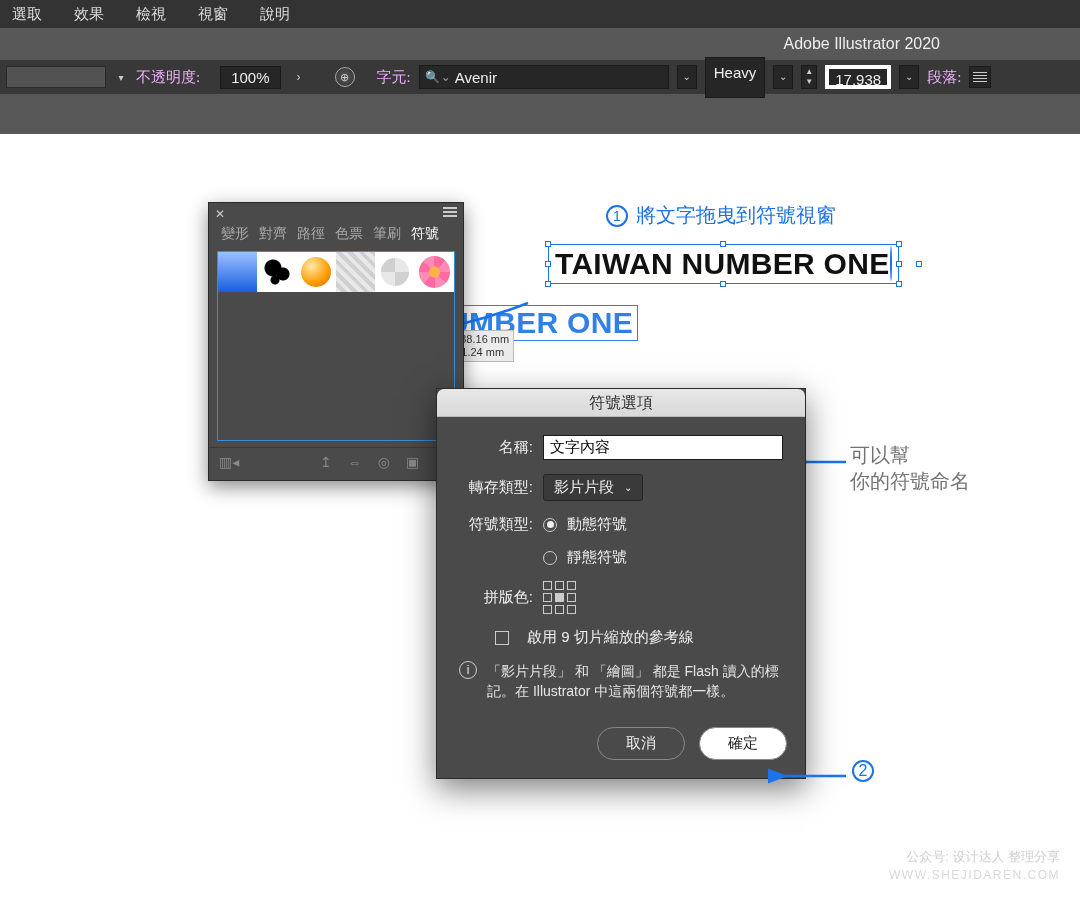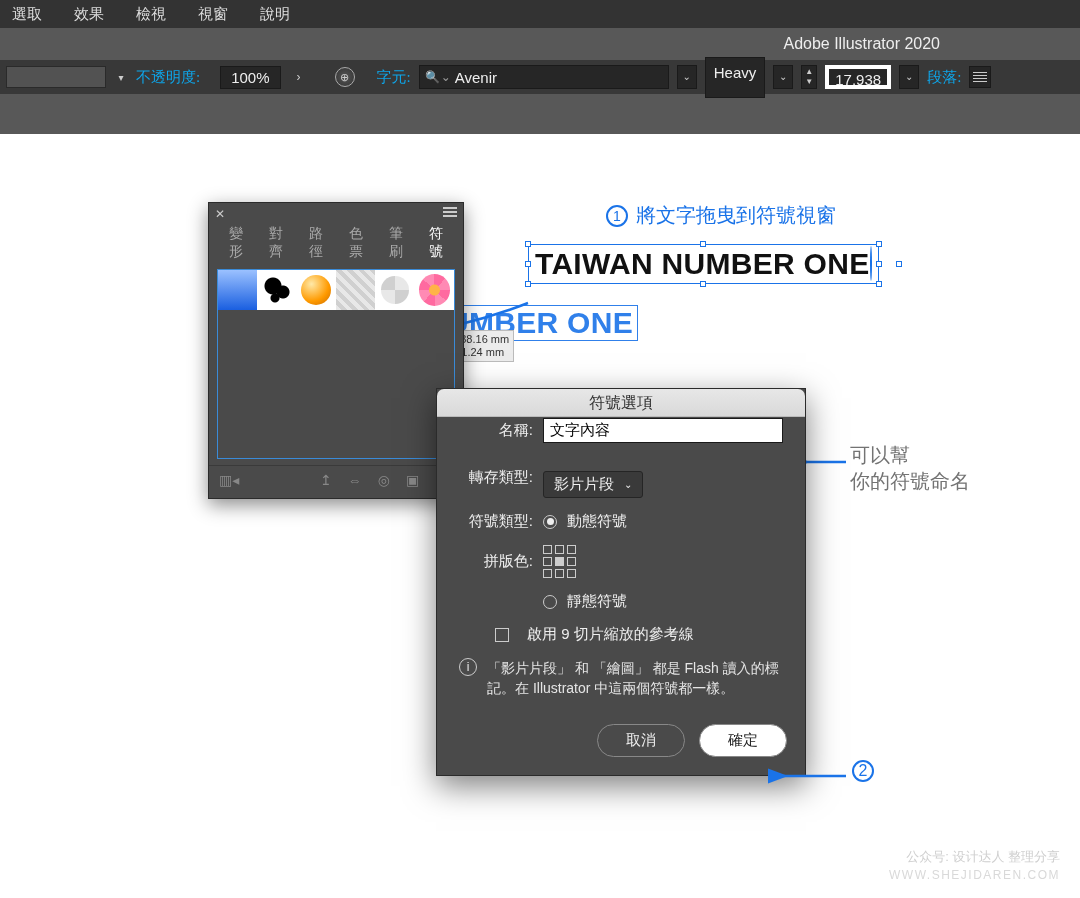--- a/index.html
+++ b/index.html
@@ -9,21 +9,21 @@
   .menubar { background: #333; color: #ddd; display: flex; padding: 4px 10px; gap: 28px; font-size: 15px; height: 28px; align-items: center; }
   .menubar span { padding: 2px 2px; }
 
   
   .titlebar { background: #585858; color: #eee; display: flex; align-items: center; justify-content: flex-end; height: 32px; padding: 0 140px 0 12px; font-size: 16px; }
 
   
   .ctrlbar { background: #383838; display: flex; align-items: center; height: 34px; gap: 8px; padding: 0 6px; color: #eee; font-size: 15px; }
   .swatch { width: 100px; height: 22px; background: #525252; border: 1px solid #2a2a2a; }
   .swatch-caret { width: 14px; height: 22px; display: flex; align-items: center; justify-content: center; color: #ccc; font-size: 10px; }
-  .ctrl-label { color: #0ea5e9; font-family: Liberation Serif, serif; }
+  .ctrl-label { color: #f0abfc; font-family: Liberation Serif, serif; }
   .opacity-val { background: #262626; padding: 2px 10px; border: 1px solid #1a1a1a; min-width: 54px; margin-left: 12px; }
   .caret-btn { width: 20px; text-align: center; color: #ccc; font-size: 12px; }
   .globe { width: 20px; height: 20px; border-radius: 50%; border: 1px solid #aaa; display: flex; align-items: center; justify-content: center; font-size: 11px; color: #ccc; background: radial-gradient(#555,#333); }
   .fontbox { display:flex; align-items:center; background: #262626; border: 1px solid #1a1a1a; height: 24px; width: 250px; padding: 0 6px; gap: 4px;}
   .fontbox .search { color:#999; font-size: 12px;}
   .dropbtn { width: 20px; text-align:center; background:#262626; border:1px solid #1a1a1a; height:24px; line-height:22px; font-size:10px; color:#ccc;}
   .weightbox { background:#262626; border:1px solid #1a1a1a; height:41px; padding:4px 8px; line-height:22px; min-width:60px;}
   .numbox { background:#262626; border:4px solid #ffffff; height:24px; padding:0 6px; line-height:22px; min-width:64px;}
   .stepper { display:flex; flex-direction:column; font-size:8px; color:#ccc; line-height:10px; background:#262626; border:1px solid #1a1a1a; width:16px; height:24px; justify-content:center; align-items:center;}
   .para-ic { width:22px; height:22px; background:#262626; border:1px solid #1a1a1a; display:flex; flex-direction:column; justify-content:center; gap:2px; padding:3px;}
@@ -31,37 +31,37 @@
 
   
   .belowbar { background: #585858; height: 40px; }
 
   
   .panel { position: absolute; left: 208px; top: 202px; width: 256px; background: #4a4a4a; border: 1px solid #2b2b2b; box-shadow: 0 6px 18px rgba(0,0,0,.45); }
   .panel-cross { position:absolute; left:6px; top:4px; color:#ccc; font-size:12px; }
   .panel-menu { position:absolute; right:6px; top:4px; display:flex; flex-direction:column; gap:2px;}
   .panel-menu div{width:14px;height:2px;background:#ccc;}
   .panel-tabs { display:flex; gap:2px; padding: 20px 8px 6px; color:#aaa; font-size:14px; }
-  .panel-tabs span{ padding:2px 4px;margin-left:8px;}
+  .panel-tabs span{ padding:2px 4px;}
   .panel-tabs .active{ color:#fff;}
   .swatches-frame{ margin:0 8px 6px; border:1px solid #3a8bd8; background:#4a4a4a; height:190px; position:relative;}
   .swatches-row{ display:flex; padding:0;}
   .sym{ width:40px; height:40px; background:#fff; position:relative; }
   .sym.grad{background:linear-gradient(#9bc1ff,#1a5fe0);}
   .sym.blot{background:radial-gradient(circle at 40% 40%,#000 8px,transparent 9px),radial-gradient(circle at 65% 55%,#000 6px,transparent 7px),radial-gradient(circle at 45% 70%,#000 4px,transparent 5px)#fff;}
   .sym.orb{display:flex;align-items:center;justify-content:center;}
   .sym.orb::after{content:"";width:30px;height:30px;border-radius:50%;background:radial-gradient(circle at 35% 30%,#ffe9a8,#ff9a00 60%,#c96a00);} 
   .sym.cube{background:repeating-linear-gradient(45deg,#e8e8e8 0 4px,#d0d0d0 4px 8px);}
   .sym.ribbon::after{content:"";position:absolute;inset:6px;background:conic-gradient(#e8e8e8 0 25%,#d0d0d0 0 50%,#e8e8e8 0 75%,#d0d0d0 0 100%);border-radius:50%;}
   .sym.flower::after{content:"";position:absolute;inset:4px;border-radius:50%;background:radial-gradient(circle,#ffb347 0 5px,transparent 6px),conic-gradient(#ff6aa0 0 12%,#ff8ab4 0 25%,#ff6aa0 0 37%,#ff8ab4 0 50%,#ff6aa0 0 62%,#ff8ab4 0 75%,#ff6aa0 0 87%,#ff8ab4 0 100%);}
   .panel-footer{display:flex; gap:18px; padding:6px 10px 10px; color:#888; font-size:14px; align-items:center;justify-content:space-between;border-top:1px solid #3a3a3a;}
   .panel-footer .left, .panel-footer .right{display:flex;gap:16px;}
 
   
-  .seltext { position:absolute; left:528px; top:244px; border:1px solid #1a73e8; padding:2px 6px; font-weight:800; font-size:30px; letter-spacing:0.3px; color:#111; }
+  .seltext { position:absolute; left:548px; top:244px; border:1px solid #1a73e8; padding:2px 6px; font-weight:800; font-size:30px; letter-spacing:0.3px; color:#111; }
   .seltext .h{position:absolute;width:6px;height:6px;background:#fff;border:1px solid #1a73e8;}
   .seltext .tl{left:-4px;top:-4px;} .seltext .tr{right:-4px;top:-4px;}
   .seltext .bl{left:-4px;bottom:-4px;} .seltext .br{right:-4px;bottom:-4px;}
   .seltext .tm{left:50%;top:-4px;transform:translateX(-50%);} 
   .seltext .bm{left:50%;bottom:-4px;transform:translateX(-50%);} 
   .seltext .ml{left:-4px;top:50%;transform:translateY(-50%);} 
   .seltext .mr{right:-4px;top:50%;transform:translateY(-50%);} 
   .seltext .ext{right:-24px;top:50%;transform:translateY(-50%);background:#fff;border:1px solid #1a73e8;}
   .seltext .rot{right:-48px;top:50%;width:8px;height:8px;border:1px solid #1a73e8;border-radius:50%;transform:translateY(-50%);} 
 
@@ -73,25 +73,25 @@
   .callout1{position:absolute;left:606px;top:202px;color:#1a73e8;font-size:20px;display:flex;align-items:center;gap:8px;}
   .badge{display:inline-flex;width:22px;height:22px;border:2px solid #1a73e8;border-radius:50%;align-items:center;justify-content:center;font-size:14px;}
   .callout2{position:absolute;left:850px;top:442px;color:#737373;font-size:20px;line-height:26px;}
   .arrow2{position:absolute;left:786px;top:454px;}
   .arrow3{position:absolute;left:764px;top:768px;}
   .badge2{position:absolute;left:852px;top:760px;}
 
   
   .dialog{position:absolute;left:436px;top:388px;width:370px;background:#4a4a4a;color:#eee;border:1px solid #2b2b2b;box-shadow:0 10px 30px rgba(0,0,0,.5);}
   .dialog-title{background:linear-gradient(#e7e7e7,#d9d9d9);color:#333;text-align:center;font-size:16px;height:28px;line-height:28px;border-bottom:1px solid #bbb; border-radius:7px 7px 0 0;}
-  .dialog-body{padding:1px 22px 16px; font-size:15px;}
+  .dialog-body{padding:18px 22px 16px; font-size:15px;}
   .row{display:flex;align-items:center;gap:10px;margin-bottom:14px;}
   .row .lbl{width:74px;text-align:right;color:#eee;}
   .txtin{flex:1;background:#fff;color:#000;padding:3px 6px;border:1px solid #1a1a1a;font-size:15px;}
-  .select-like{background:#3a3a3a;border:1px solid #252525;padding:3px 10px;display:flex;align-items:center;gap:10px;border-radius:3px;margin-top:14px;}
+  .select-like{background:#3a3a3a;border:1px solid #252525;padding:3px 10px;display:flex;align-items:center;gap:10px;border-radius:3px;}
   .radio{width:14px;height:14px;border:1px solid #ccc;border-radius:50%;display:inline-flex;align-items:center;justify-content:center;}
   .radio.checked::after{content:"";width:7px;height:7px;border-radius:50%;background:#eee;}
   .reg{display:grid;grid-template-columns:repeat(3,9px);grid-template-rows:repeat(3,9px);gap:3px;}
   .reg div{width:9px;height:9px;border:1px solid #ccc;}
   .reg div.sel{background:#ccc;}
   .chk{width:14px;height:14px;border:1px solid #ccc;display:inline-block;margin-right:8px;vertical-align:middle;}
   .note{display:flex;gap:10px;color:#e5e5e5;font-size:14px;line-height:20px;margin-top:10px;}
   .note .info{width:18px;height:18px;border:1px solid #ccc;border-radius:50%;text-align:center;font-size:12px;line-height:16px;flex:0 0 auto;}
   .dlg-btns{display:flex;justify-content:flex-end;gap:14px;padding:10px 18px 18px;}
   .btn{padding:6px 28px;border-radius:18px;font-size:15px;border:1px solid #888;}
@@ -251,37 +251,37 @@
         <span>影片片段</span>
         <span style="font-size:10px;">⌄</span>
       </div>
     </div>
     <div class="row">
       <span class="lbl">符號類型:</span>
       <span class="radio checked"></span>
       <span>動態符號</span>
     </div>
     <div class="row">
+      <span class="lbl"></span>
+      <span class="radio"></span>
+      <span>靜態符號</span>
+    </div>
+    <div class="row">
       <span class="lbl">拼版色:</span>
       <div class="reg">
         <div></div>
           <div></div>
           <div></div>
         <div></div>
           <div class="sel"></div>
           <div></div>
         <div></div>
           <div></div>
           <div></div>
       </div>
-    </div>
-    <div class="row">
-      <span class="lbl"></span>
-      <span class="radio"></span>
-      <span>靜態符號</span>
     </div>
     <div class="row" style="margin-left:36px;">
       <span class="chk"></span>
       <span>啟用 9 切片縮放的參考線</span>
     </div>
     <div class="note">
       <span class="info">i</span>
       <span>「影片片段」 和 「繪圖」 都是 Flash 讀入的標記。在 Illustrator 中這兩個符號都一樣。</span>
     </div>
   </div>

